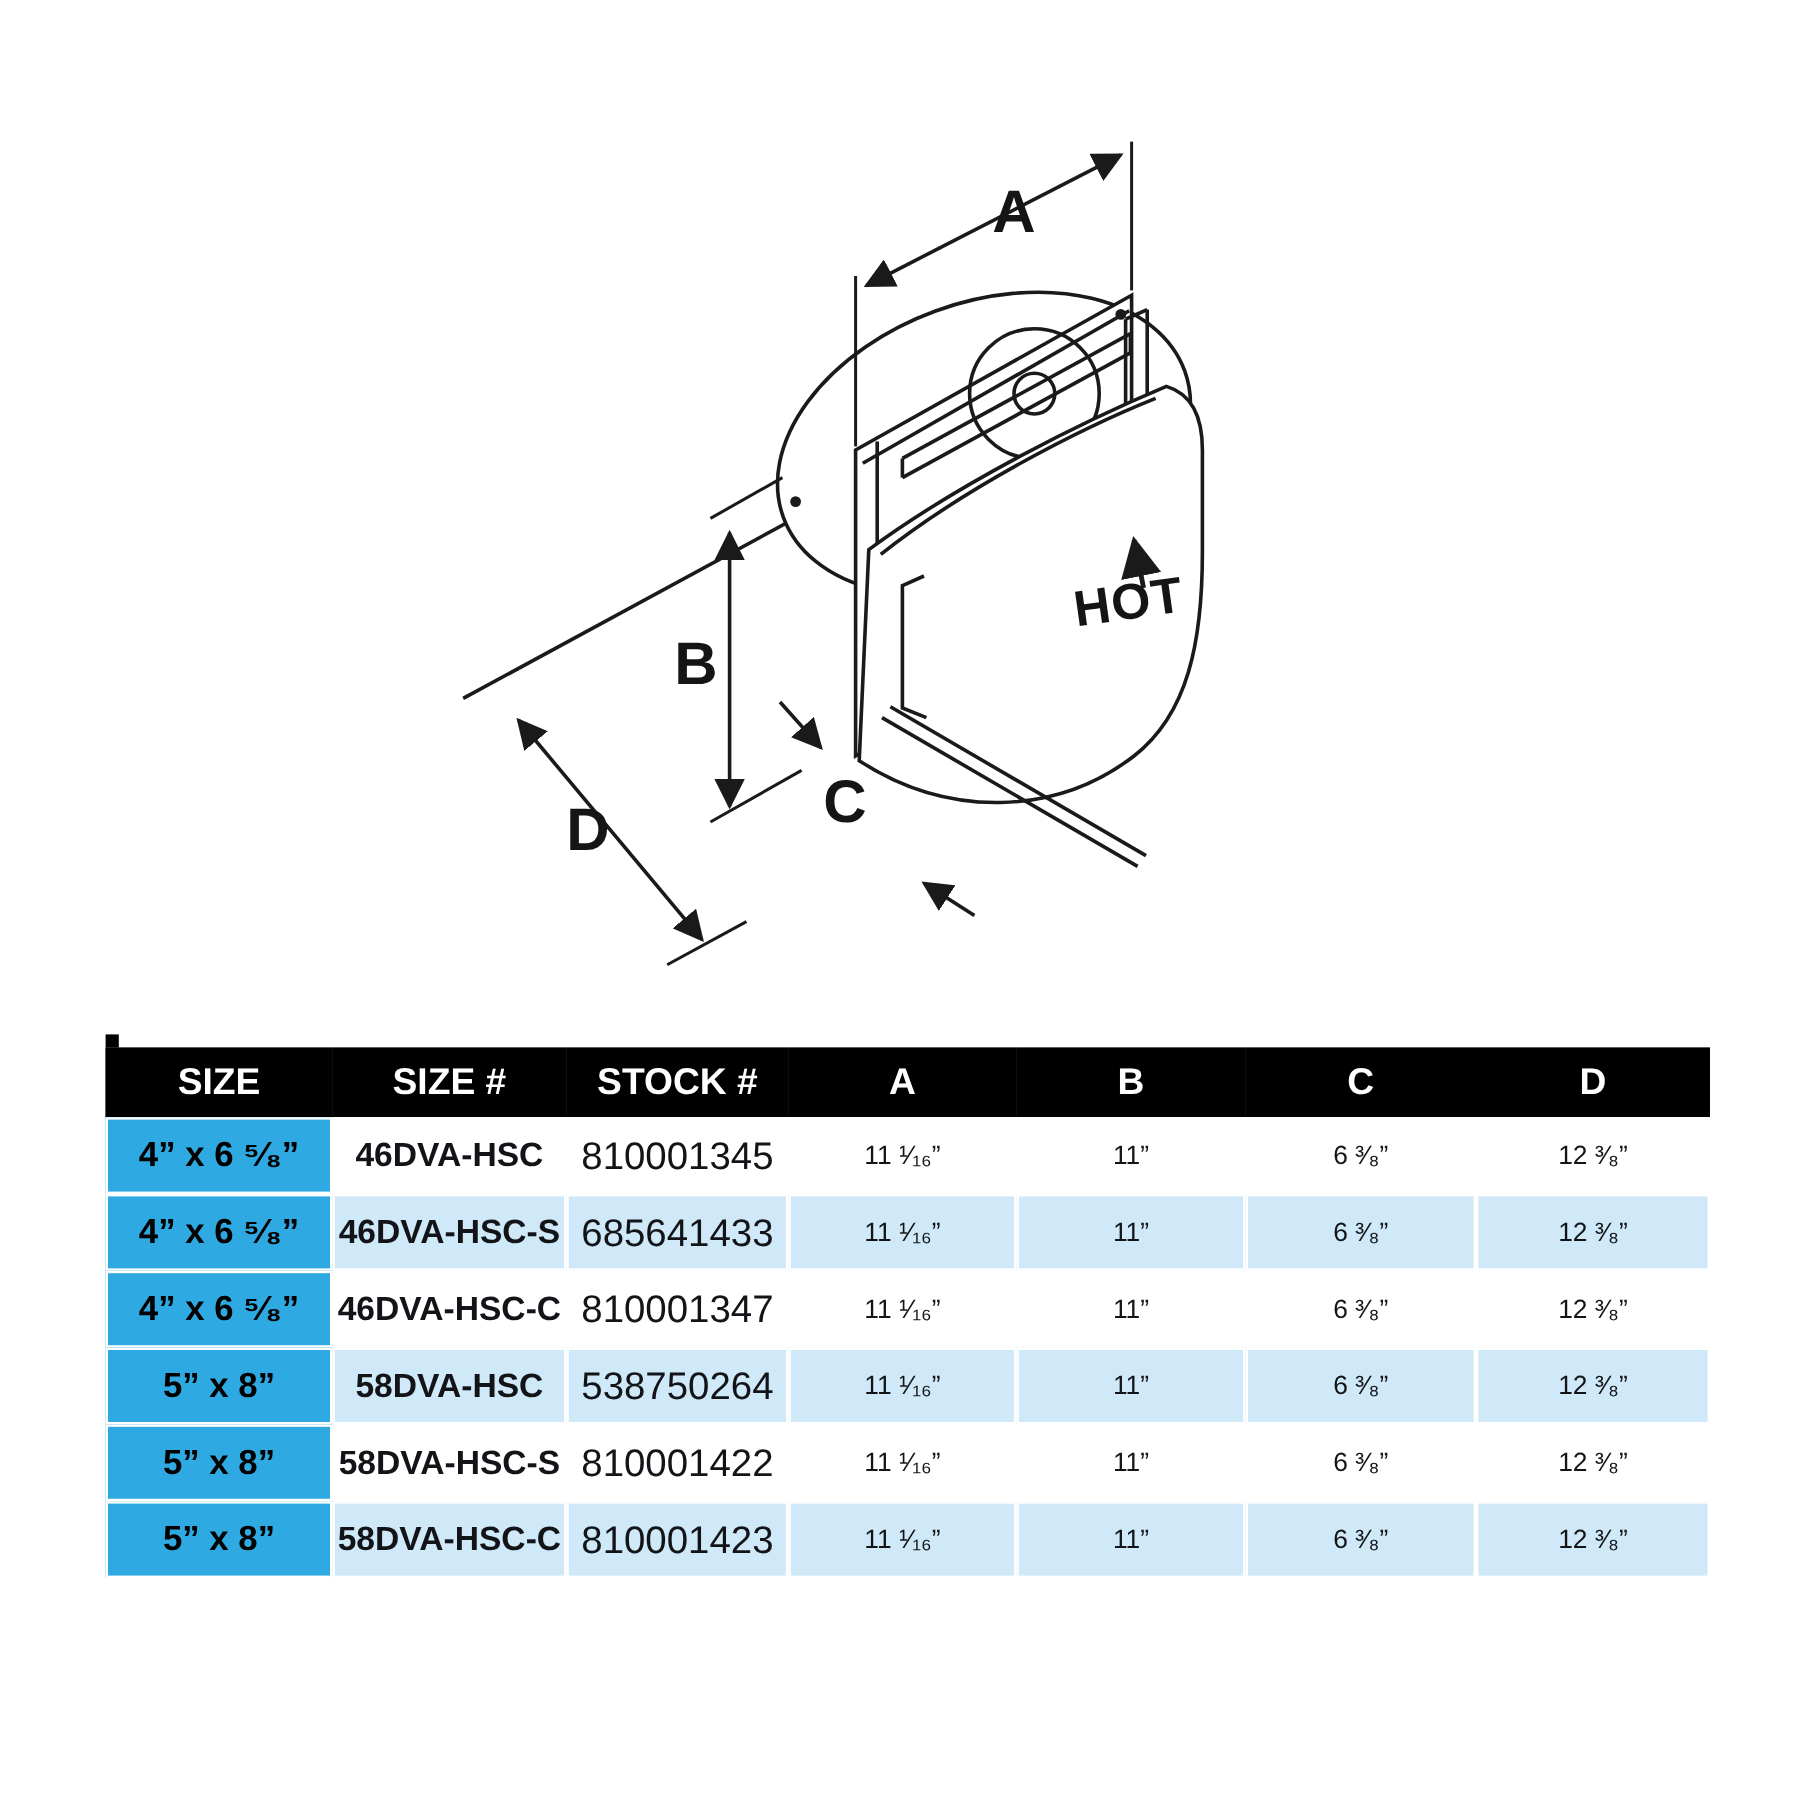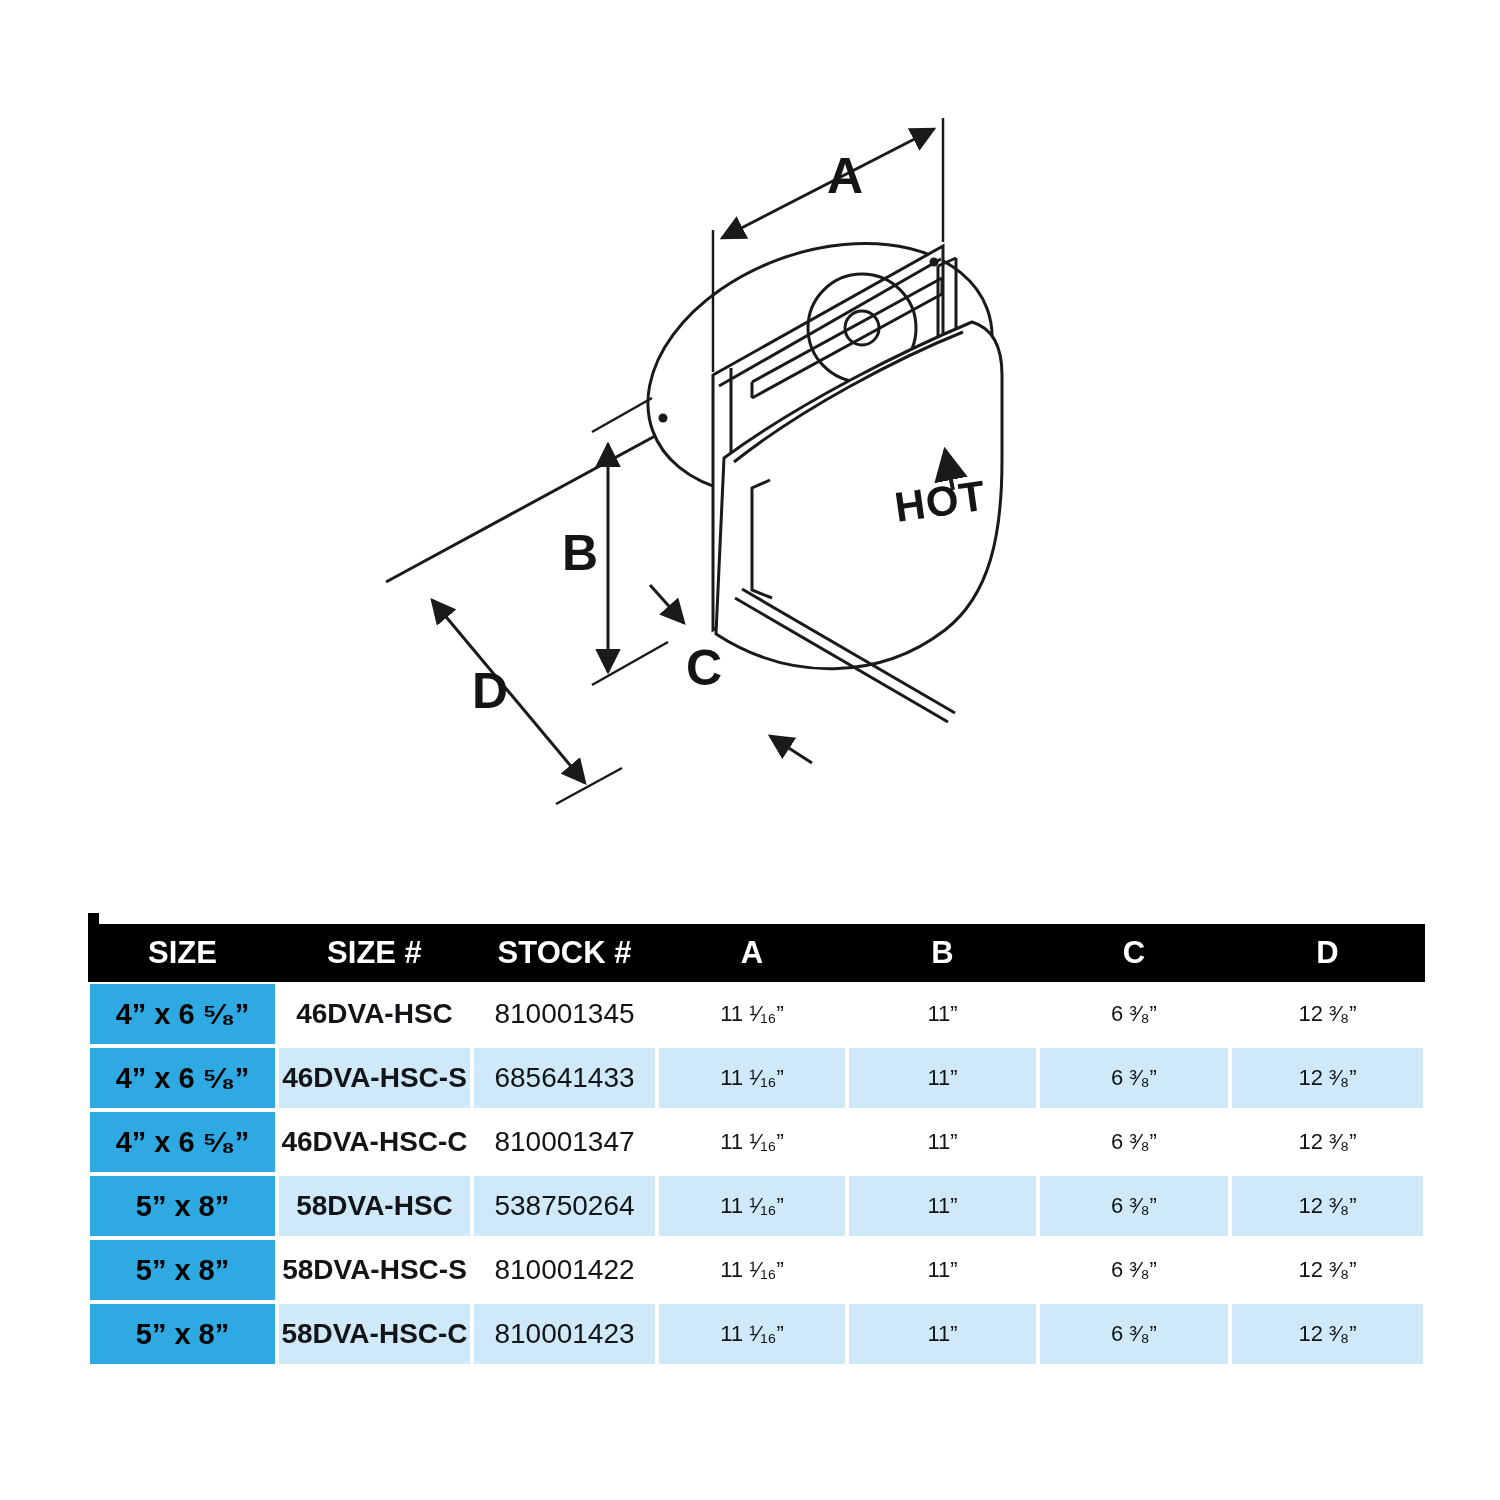--- a/index.html
+++ b/index.html
@@ -3,36 +3,36 @@
 <meta charset="utf-8">
 <style>
   html,body{margin:0;padding:0;}
   body{
     width:1500px;height:1500px;background:#fff;position:relative;
     font-family:"Liberation Sans","DejaVu Sans",sans-serif;color:#111;
   }
   .diagram-wrap{position:absolute;top:30px;left:0;width:1500px;height:860px;}
   svg text{font-family:"Liberation Sans","DejaVu Sans",sans-serif;font-size:50px;font-weight:600;fill:#151515;}
   svg text.hot{font-size:42px;font-weight:700;letter-spacing:1px;}
-  .table-wrap{position:absolute;left:88px;top:924px;width:1337px;}
+  .table-wrap{position:absolute;left:88px;top:873px;width:1337px;}
   .corner-mark{position:absolute;left:0;top:-11px;width:11px;height:11px;background:#000;}
   table{border-collapse:separate;border-spacing:0;table-layout:fixed;width:1337px;}
   th{
     background:var(--header_bg,#000);color:#fff;font-size:31px;font-weight:700;
     height:58px;border:2px solid var(--header_bg,#000);text-align:center;vertical-align:middle;
     box-sizing:border-box;
   }
   td{
     text-align:center;vertical-align:middle;height:64px;font-size:22px;
     border:2px solid #fff;color:#121418;box-sizing:border-box;background:#fff;
   }
   td.size{background:var(--size_bg,#2fa9e1);font-weight:700;font-size:29px;color:#000000;}
   tr.alt td:not(.size){background:var(--alt_row_bg,#cfe9f8);}
   td.order{font-weight:700;font-size:28px;text-align:center;}
-  td.stock{font-size:28px;}
+  td.stock{font-size:32px;}
 </style>
 </head>
 <body>
 
 <div class="diagram-wrap">
   <svg width="1500" height="860" viewBox="0 0 1500 860">
     <defs>
       <marker id="arr" viewBox="0 0 10 10" refX="9" refY="5" markerWidth="8.5" markerHeight="8.5" orient="auto-start-reverse">
         <path d="M0,0 L10,5 L0,10 z" fill="#1a1a1a"></path>
       </marker>

